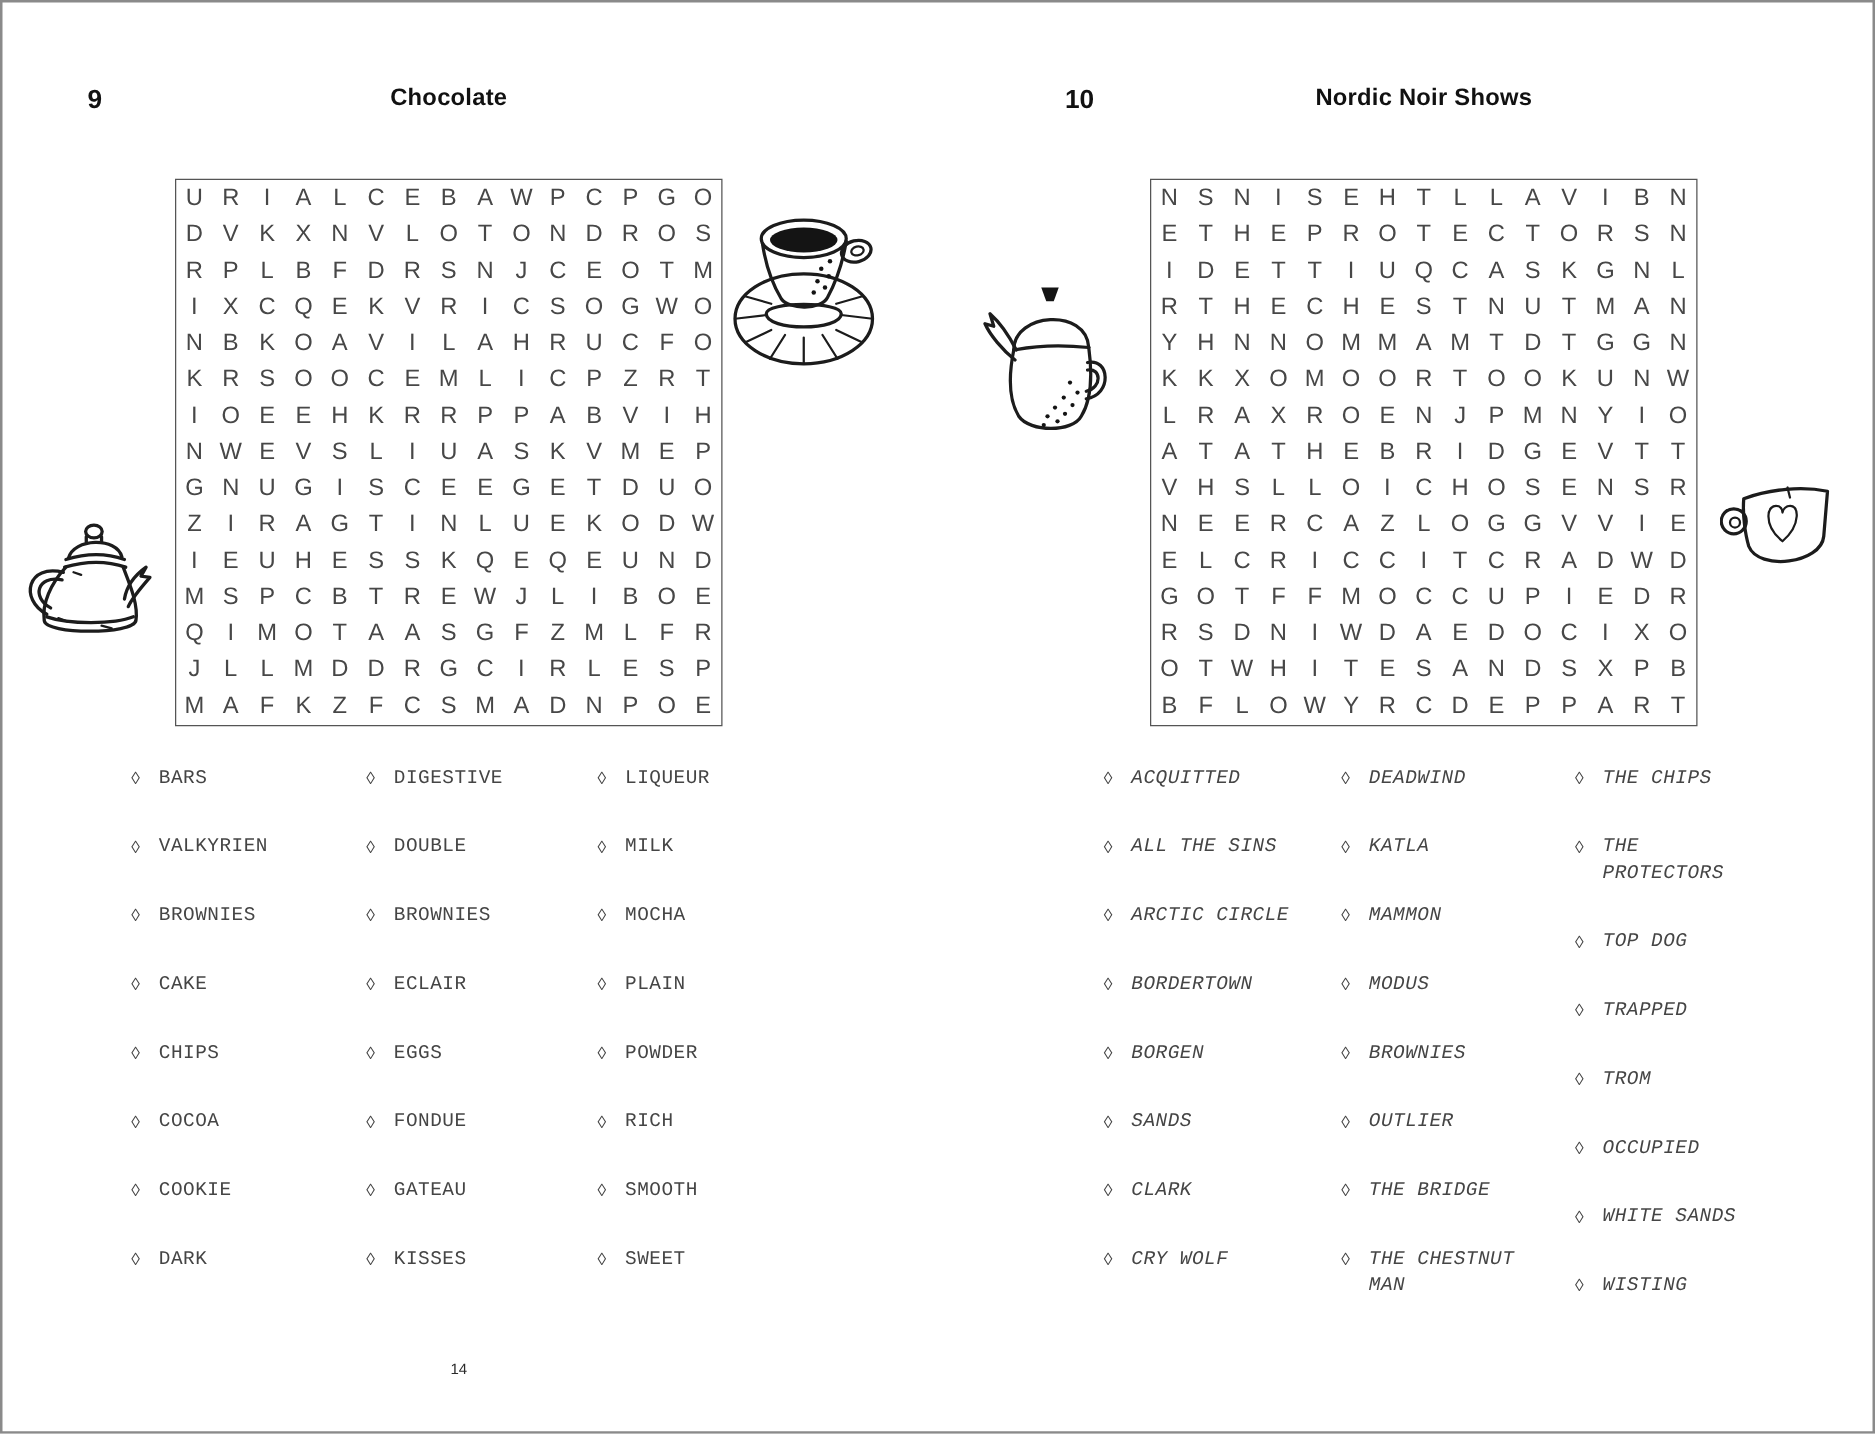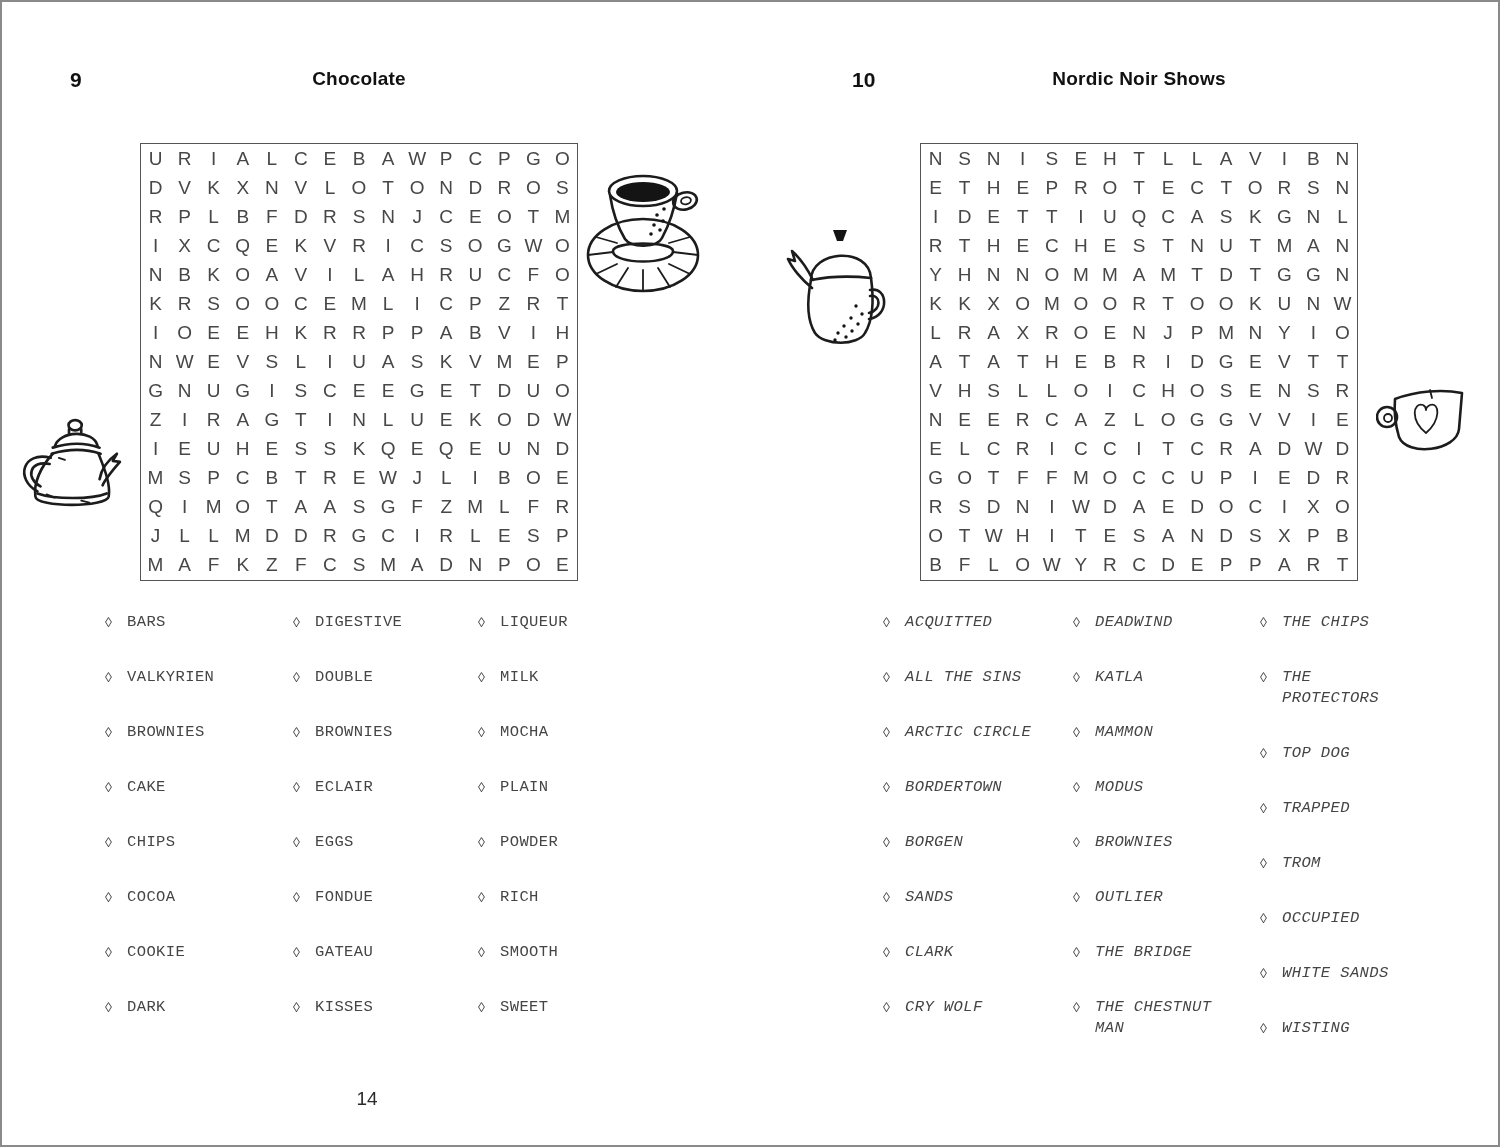--- a/index.html
+++ b/index.html
@@ -53,21 +53,21 @@
     display:flex;align-items:flex-start;
     margin-bottom:34px;
     font-size:15.5px;line-height:21px;color:#454545;letter-spacing:.4px;
   }
   .words-right .witem{font-style:italic;}
   .bullet{flex:0 0 14px;margin-right:8px;font-size:14px;font-style:normal;color:#454545;}
   .wtext{flex:1 1 auto;font-family:Liberation Mono, monospace;}
   
   .page-num{
     position:absolute;top:1088px;width:438px;text-align:center;
-    font-size:19px;color:#2a2a2a;
+    font-size:12px;color:#2a2a2a;
   }
   .pagenum-left{left:148px;}
   .pagenum-right{left:922px;}
   
   .illus{position:absolute;}
   .illus svg{display:block;width:100%;height:100%;}
   .illus-teapot{left:12px;top:416px;width:112px;height:104px;}
   .illus-cup{left:584px;top:163px;width:120px;height:132px;}
   .illus-pot{left:780px;top:218px;width:120px;height:137px;}
   .illus-mug{left:1376px;top:377px;width:100px;height:93px;}

